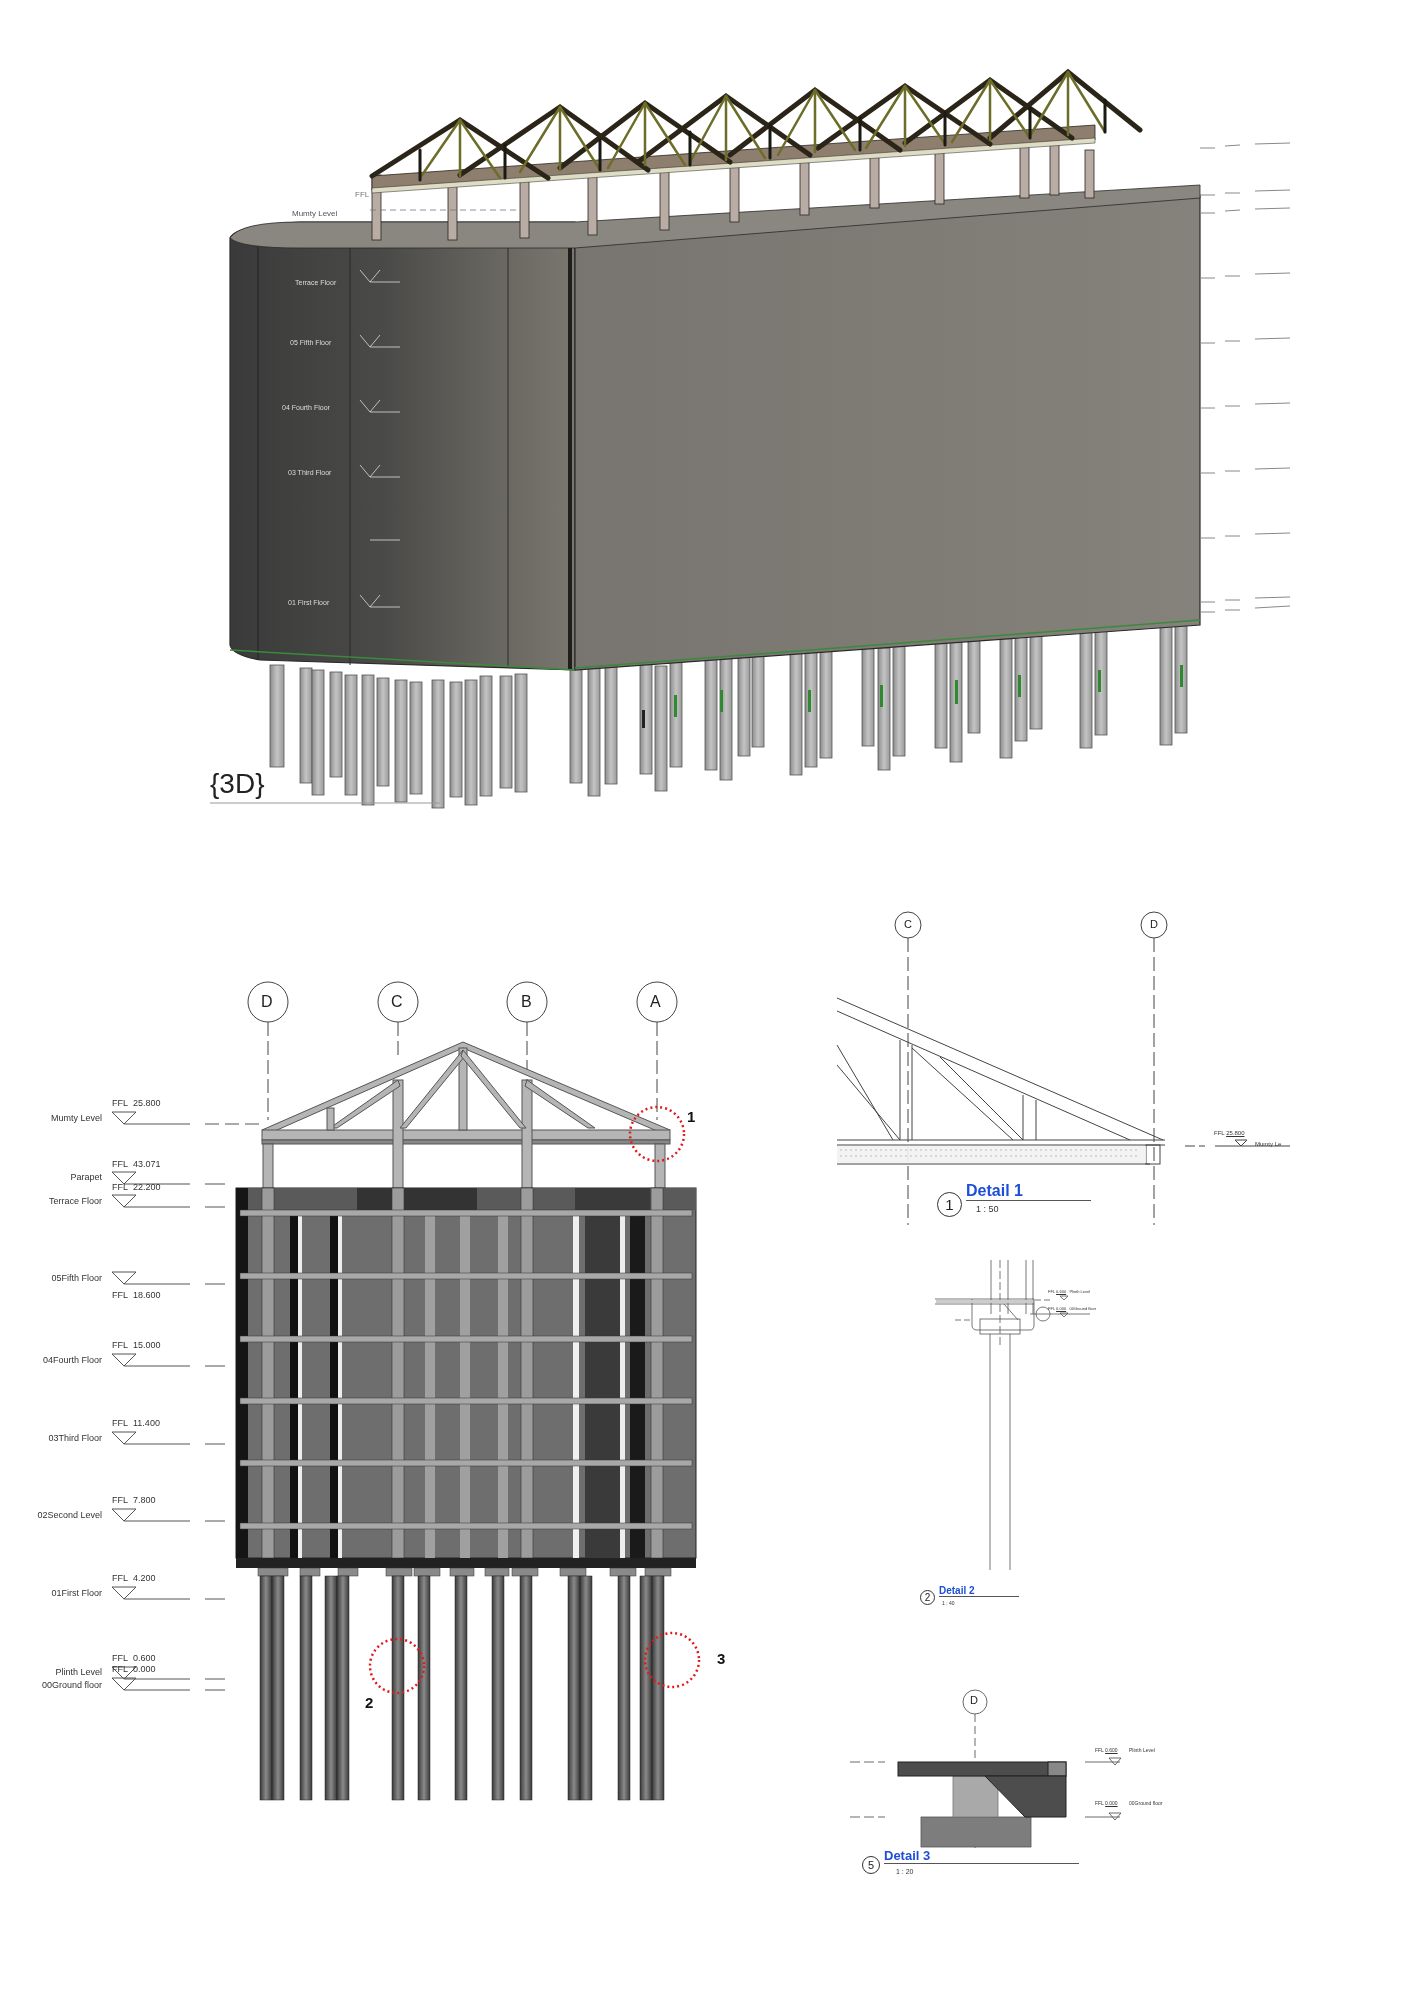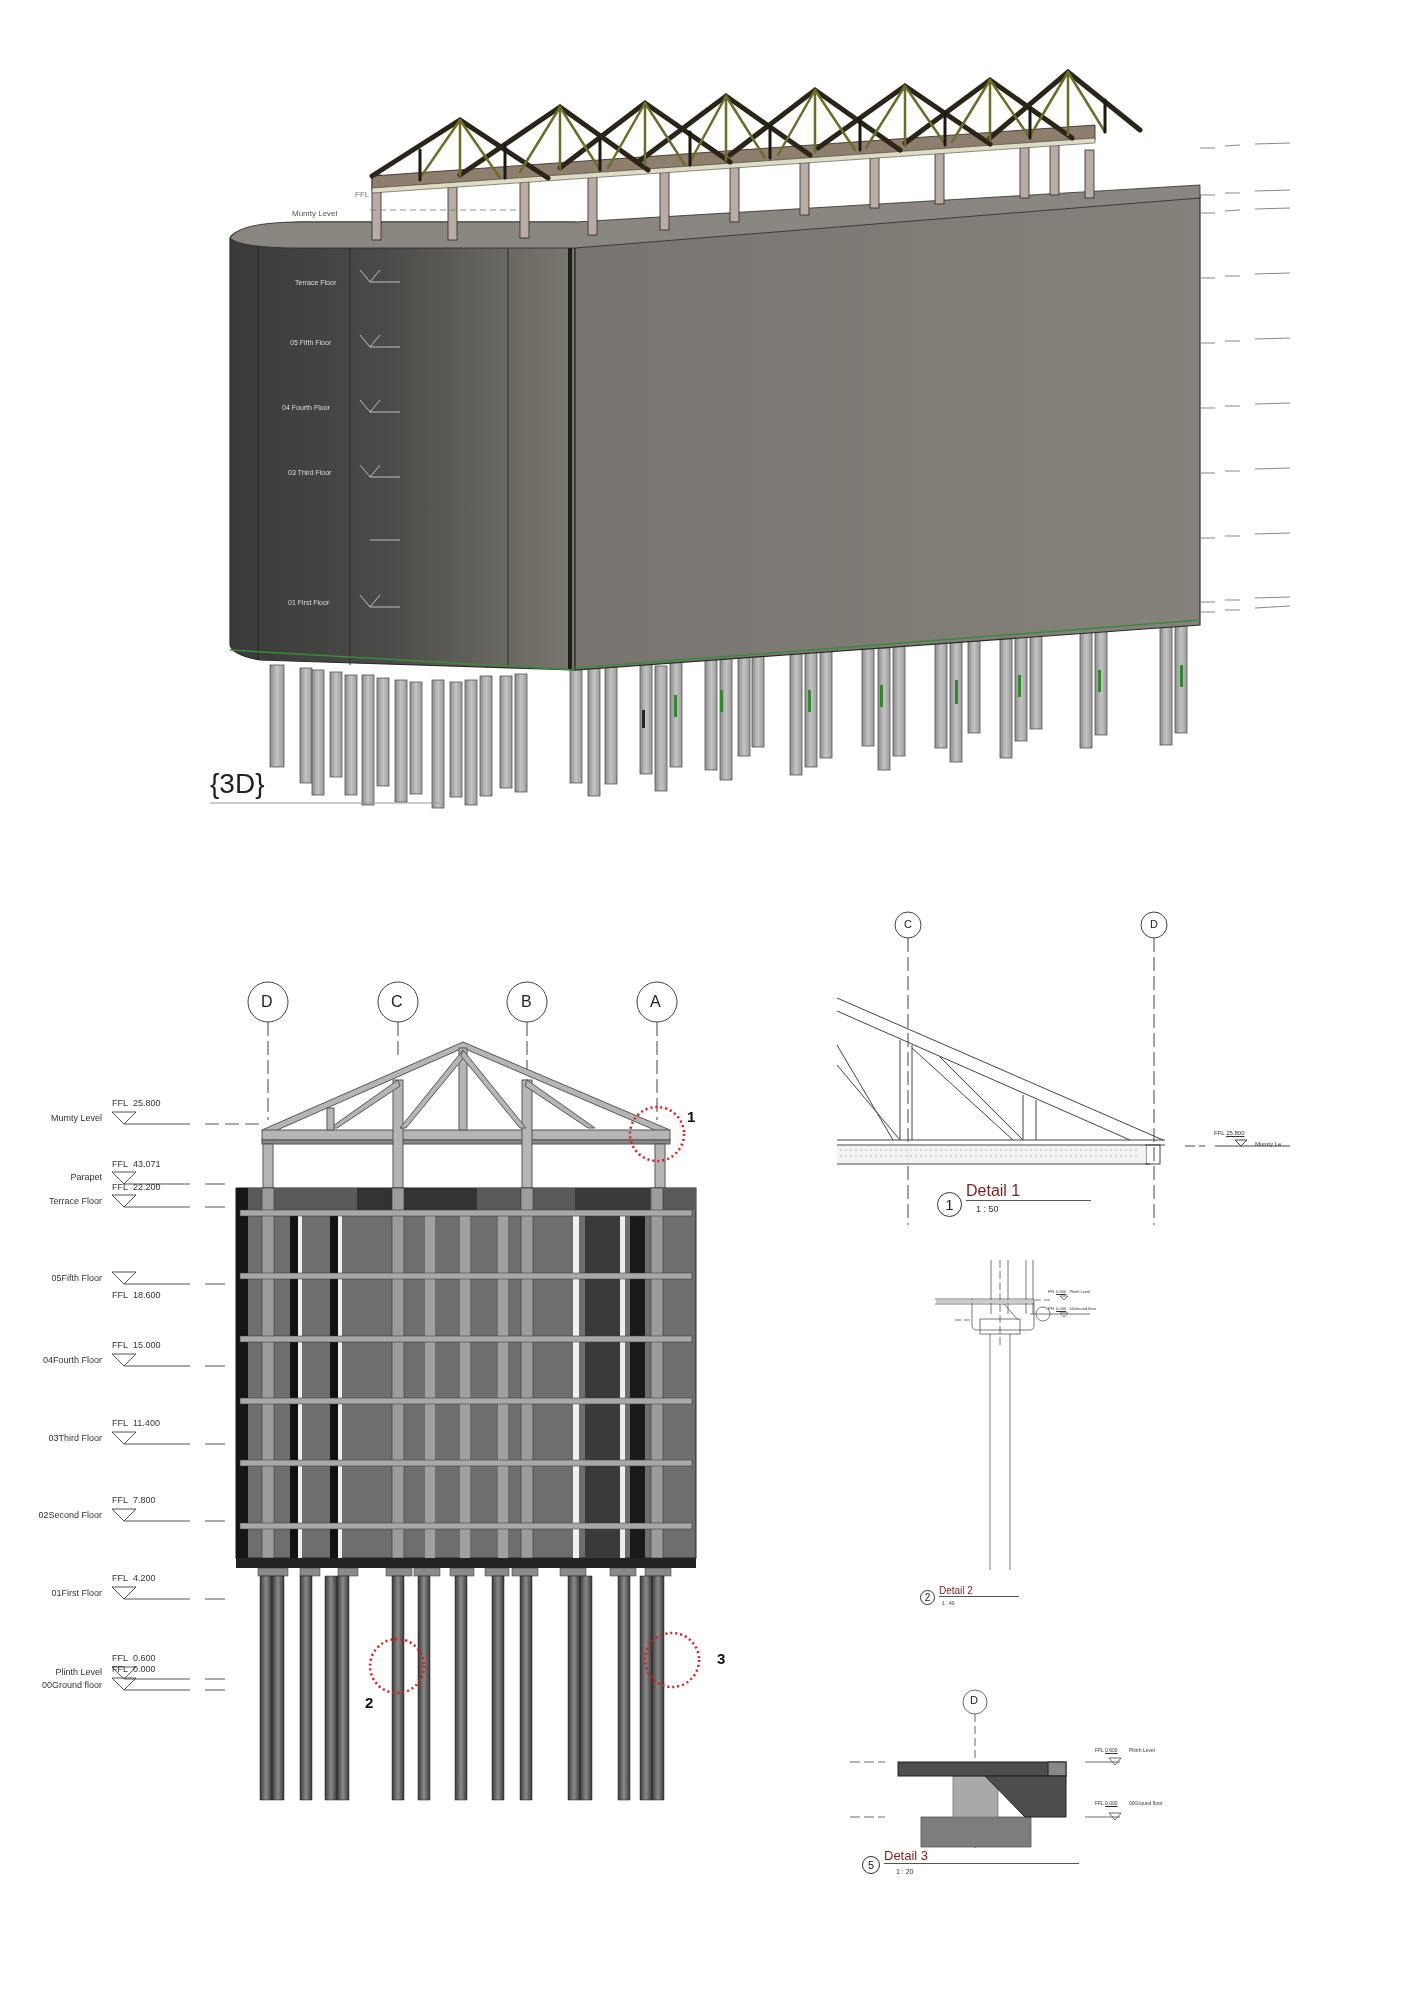--- a/index.html
+++ b/index.html
@@ -4,21 +4,21 @@
 <style>
   html,body{margin:0;padding:0;background:#ffffff;}
   body{width:1414px;height:2000px;position:relative;overflow:hidden;font-family:"Liberation Sans",sans-serif;color:#222;}
   .panel{position:absolute;}
   svg text{font-family:"Liberation Sans",sans-serif;}
   .view-label{position:absolute;font-family:"Liberation Sans",sans-serif;color:#222;}
   .callout-num{position:absolute;font-family:"Liberation Sans",sans-serif;font-weight:bold;font-size:15px;color:#111;}
   .detail-title{position:absolute;display:flex;align-items:flex-start;}
   .detail-title .bubble{border:1.3px solid #333;border-radius:50%;display:flex;align-items:center;justify-content:center;color:#222;background:#fff;box-sizing:border-box;}
   .detail-title .txt{margin-left:4px;border-bottom:1.3px solid #555;}
-  .detail-title .name{display:block;color:#7f1d1d;}
+  .detail-title .name{display:block;color:#1d4ed8;font-weight:bold;}
 </style>
 </head>
 <body>
 
 <div class="panel" style="left:0;top:0;width:1414px;height:830px;">
   <svg width="1414" height="830">
     <defs>
       <linearGradient id="roundWall" x1="0" x2="1" y1="0" y2="0">
         <stop offset="0" stop-color="#3a3a3a"></stop>
         <stop offset="0.45" stop-color="#4a4a48"></stop>
@@ -395,21 +395,21 @@
 
     <span style="position:absolute;right:138px;top:313px;white-space:nowrap;">05Fifth Floor</span>
     <span style="position:absolute;left:112px;top:298px;white-space:nowrap;margin-top:32px;"><span>FFL</span>&nbsp; <span>18.600</span></span>
 
     <span style="position:absolute;right:138px;top:395px;white-space:nowrap;">04Fourth Floor</span>
     <span style="position:absolute;left:112px;top:380px;white-space:nowrap;"><span>FFL</span>&nbsp; <span>15.000</span></span>
 
     <span style="position:absolute;right:138px;top:473px;white-space:nowrap;">03Third Floor</span>
     <span style="position:absolute;left:112px;top:458px;white-space:nowrap;"><span>FFL</span>&nbsp; <span>11.400</span></span>
 
-    <span style="position:absolute;right:138px;top:550px;white-space:nowrap;">02Second Floor</span>
+    <span style="position:absolute;right:138px;top:550px;white-space:nowrap;">02Second Level</span>
     <span style="position:absolute;left:112px;top:535px;white-space:nowrap;"><span>FFL</span>&nbsp; <span>7.800</span></span>
 
     <span style="position:absolute;right:138px;top:628px;white-space:nowrap;">01First Floor</span>
     <span style="position:absolute;left:112px;top:613px;white-space:nowrap;"><span>FFL</span>&nbsp; <span>4.200</span></span>
 
     <span style="position:absolute;right:138px;top:707px;white-space:nowrap;">Plinth Level</span>
     <span style="position:absolute;left:112px;top:693px;white-space:nowrap;"><span>FFL</span>&nbsp; <span>0.600</span></span>
 
     <span style="position:absolute;right:138px;top:720px;white-space:nowrap;">00Ground floor</span>
     <span style="position:absolute;left:112px;top:704px;white-space:nowrap;"><span>FFL</span>&nbsp; <span>0.000</span></span>

